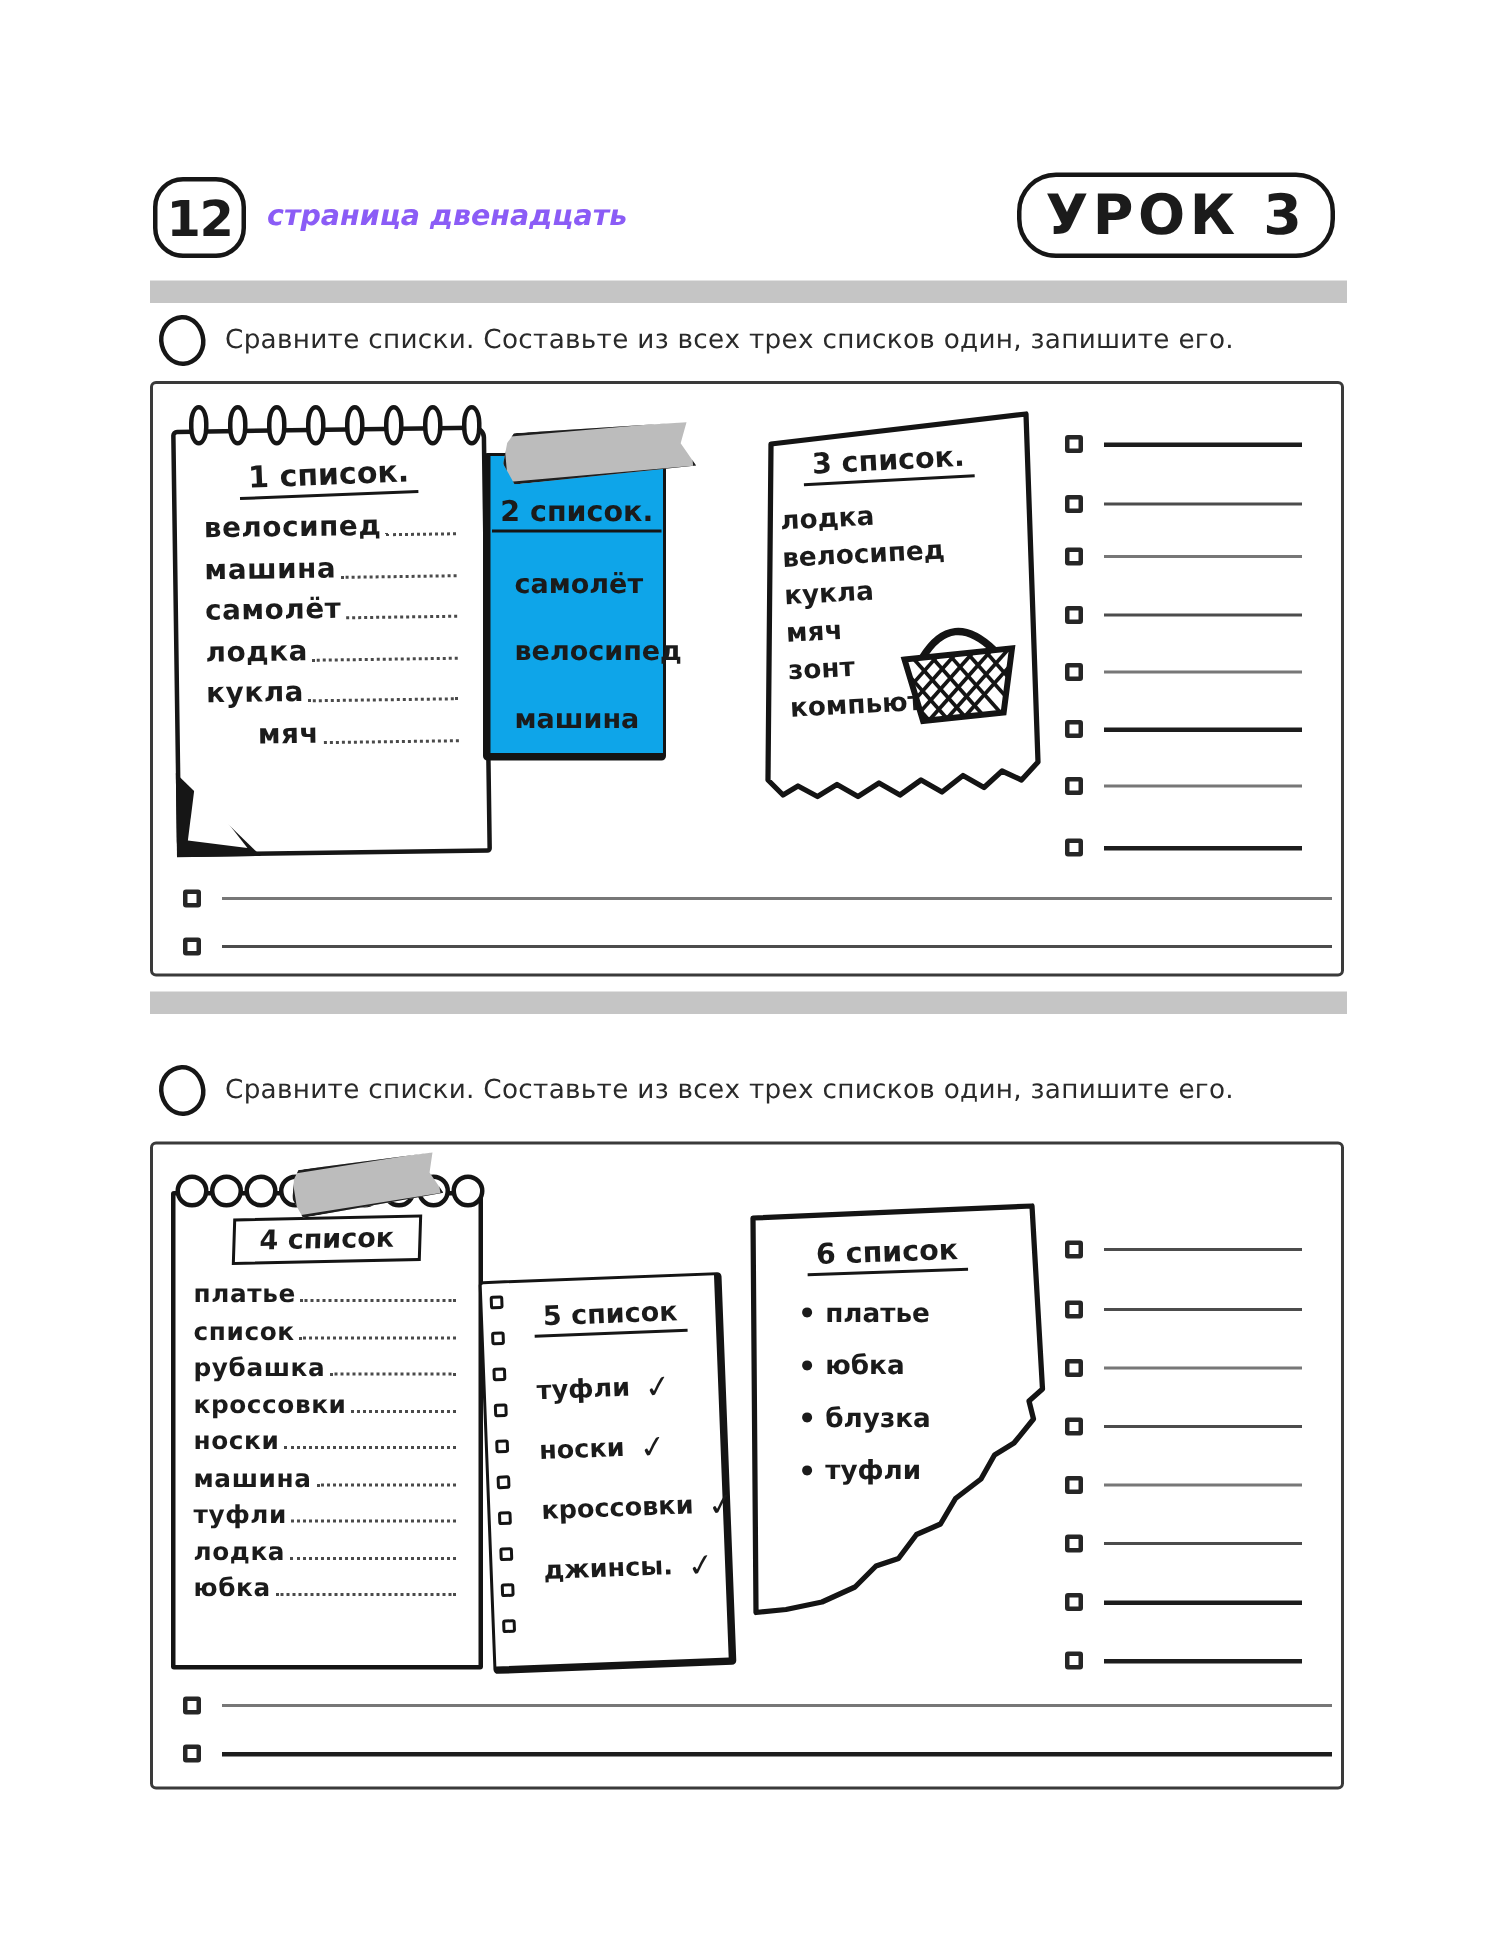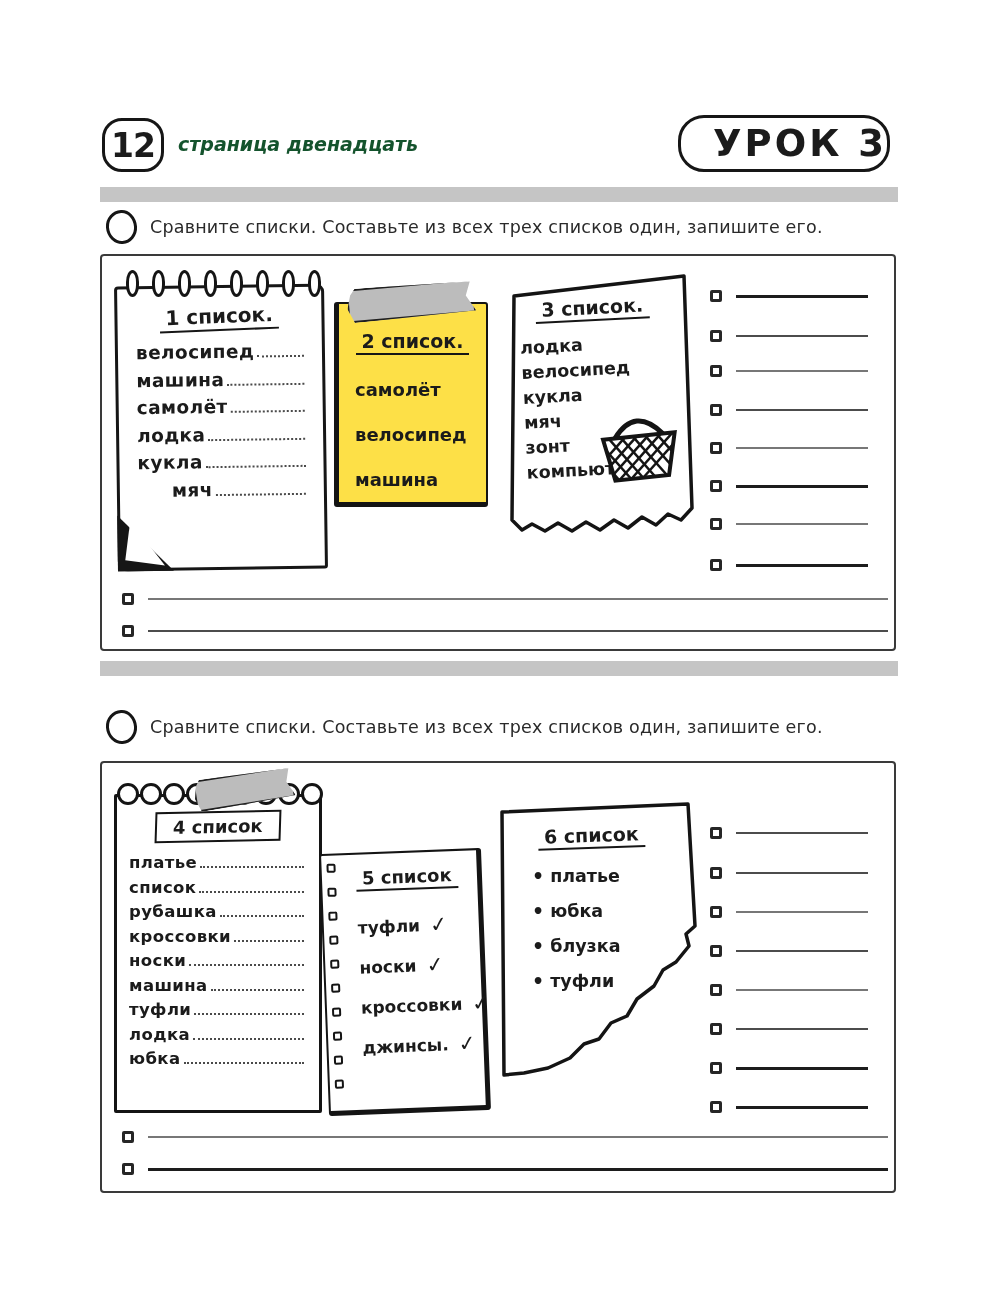--- a/index.html
+++ b/index.html
@@ -12,26 +12,26 @@
 
   
   .page-badge {
     position:absolute; left:102px; top:102px; width:62px; height:54px;
     border:3.5px solid #161616; border-radius:20px;
     display:flex; align-items:center; justify-content:center;
     font-size:33px; font-weight:bold; letter-spacing:-1px;
   }
   .page-caption {
     position:absolute; left:178px; top:117px;
-    font-style:italic; font-weight:600; font-size:19px; color:#14532d;
+    font-style:italic; font-weight:600; font-size:19px; color:#8b5cf6;
   }
   .lesson-badge {
     position:absolute; left:678px; top:99px; width:212px; height:57px;
     border:3.5px solid #161616; border-radius:26px;
-    display:flex; align-items:center; justify-content:flex-end;
+    display:flex; align-items:center; justify-content:center;
     font-size:37px; font-weight:800; letter-spacing:3px;
   }
 
   
   .graybar { position:absolute; left:100px; width:798px; height:15px; background:#c5c5c5; }
   .bar1 { top:171px; } .bar2 { top:645px; }
 
   
   .task-head { position:absolute; left:106px; width:790px; display:flex; align-items:center; }
   .task1-head { top:194px; } .task2-head { top:694px; }
@@ -75,23 +75,23 @@
   .dot-row .w { font-size:18.5px; font-weight:600; letter-spacing:0.4px; white-space:nowrap; }
   .dot-row .leader { flex:1; border-bottom:2.5px dotted #4a4a4a; margin:0 2px 4px 3px; }
   .np-items .dot-row:last-child { margin-left:34px; }
   .fold-black { position:absolute; left:-3px; bottom:-3px; width:0; height:0;
     border-bottom:56px solid #161616; border-right:56px solid transparent; }
   .fold-white { position:absolute; left:-3px; bottom:-3px; width:0; height:0;
     border-bottom:40px solid #ffffff; border-right:40px solid transparent; transform:translate(10px,-8px) rotate(8deg); }
 
   
   .paper2 {
-    position:absolute; left:232px; top:46px; width:154px; height:205px;
+    position:absolute; left:220px; top:46px; width:122px; height:205px;
     border:2.5px solid #141414; border-left-width:5px; border-bottom-width:5px;
-    border-radius:3px; background:#fde047;
+    border-radius:3px; background:#0ea5e9;
   }
   .tape {
     position:absolute; background:#bcbcbc; border:2px solid #1f1f1f;
     clip-path:polygon(3% 18%, 7% 0, 97% 8%, 93% 48%, 100% 94%, 5% 100%, 0 58%);
   }
   .paper2 .tape { top:-20px; left:8px; width:128px; height:34px; transform:rotate(-5deg); }
   .paper2 .list-title { margin:26px auto 0; display:table; font-size:19px; }
   .p2-items { padding-left:16px; }
   .p2-items .it { margin-top:24px; font-size:18px; font-weight:600; }
 

